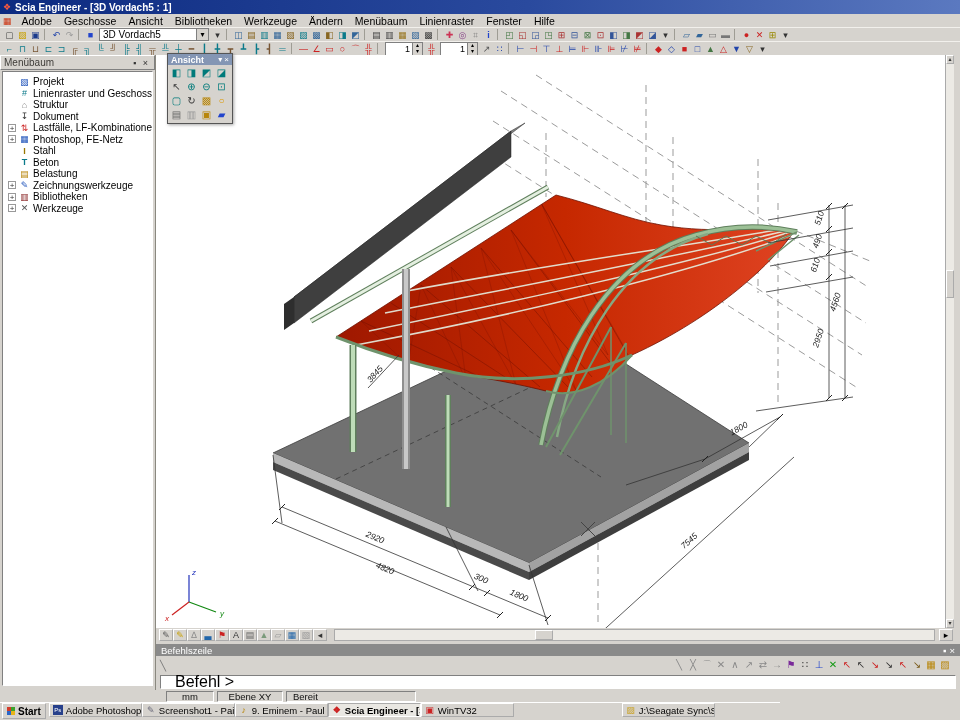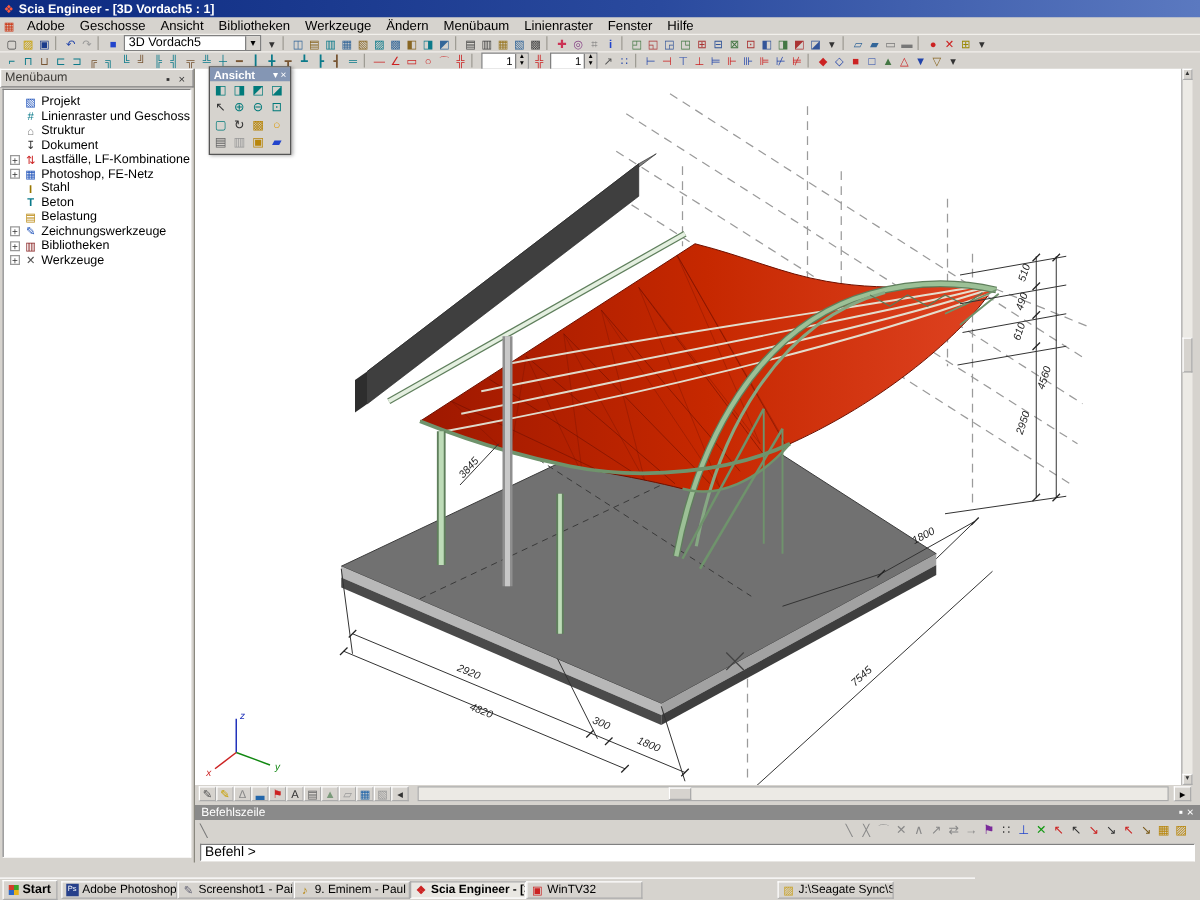--- a/index.html
+++ b/index.html
@@ -54,27 +54,27 @@
   .htrack{flex:1;height:10px;background:#eceae5;border:1px solid #aaa;position:relative;margin:0 3px 0 6px;}
   .hthumb{position:absolute;left:200px;top:0;width:16px;height:8px;background:#d6d3ce;border:1px outset #fff;}
   
   .cmd-header{position:absolute;left:156px;top:644px;width:804px;height:12px;background:#8a8a8a;color:#fff;font-size:9.5px;display:flex;align-items:center;gap:3px;padding:0 5px;box-sizing:border-box;}
   .cmd-header .sp{flex:1;}
   .cmd-tools{position:absolute;left:156px;top:656px;width:804px;height:18px;background:#d6d3ce;display:flex;align-items:center;padding:0 8px 0 4px;box-sizing:border-box;}
   .cmd-tools .pointer{font-size:10px;color:#777;}
   .cmd-tools .sp{flex:1;}
   .cmd-tools .cell{width:14px;height:13px;font-size:10px;}
   .cmd-input-row{position:absolute;left:156px;top:674px;width:804px;height:16px;background:#d6d3ce;display:flex;align-items:center;padding:1px 4px;box-sizing:border-box;}
-  .cmd-input{flex:1;height:12px;background:#fff;border:1px solid;border-color:#808080 #fff #fff #808080;font-size:11px;display:flex;align-items:center;padding-left:3px;}
+  .cmd-input{flex:1;height:12px;background:#fff;border:1px solid;border-color:#808080 #fff #fff #808080;font-size:16px;display:flex;align-items:center;padding-left:14px;}
   
   .statusbar{position:absolute;left:0;top:690px;width:960px;height:12px;background:#d6d3ce;display:flex;align-items:center;gap:3px;padding-left:166px;box-sizing:border-box;font-size:9.5px;color:#111;}
   .spanel{height:11px;border:1px solid;border-color:#808080 #fff #fff #808080;display:flex;align-items:center;justify-content:center;box-sizing:border-box;}
   .spanel.mm{width:48px;} .spanel.plane{width:66px;} .spanel.state{width:130px;justify-content:flex-start;padding-left:6px;}
   
-  .taskbar{position:absolute;left:0;top:702px;width:780px;height:18px;background:#d6d3ce;border-top:1px solid #fff;display:flex;align-items:center;gap:3px;padding:0 2px;box-sizing:border-box;}
+  .taskbar{position:absolute;left:0;top:702px;width:780px;height:18px;background:#d6d3ce;border-top:1px solid #fff;display:flex;align-items:flex-start;gap:3px;padding:0 2px;box-sizing:border-box;}
   .start-btn{height:14px;border:1px outset #fff;background:#d6d3ce;display:flex;align-items:center;gap:3px;padding:0 4px;font-size:10px;font-weight:bold;flex:none;}
   .flag{width:8px;height:8px;background-image:linear-gradient(90deg,#d33c2a 50%,#3aa32a 50%),linear-gradient(90deg,#2a66c8 50%,#e8b419 50%);background-size:100% 50%;background-position:0 0,0 100%;background-repeat:no-repeat;}
   .task-btn{width:93px;height:14px;border:1px outset #fff;background:#d6d3ce;display:flex;align-items:center;gap:3px;padding:0 3px;font-size:9.5px;white-space:nowrap;overflow:hidden;flex:none;box-sizing:border-box;}
   .task-btn.active{border-style:inset;background:#e9e7e2;font-weight:bold;}
   .task-btn.gap{margin-left:108px;}
   .task-ic{display:inline-flex;align-items:center;justify-content:center;width:10px;height:10px;font-size:9px;flex:none;}
   
   .dash{stroke:#9b9b9b;stroke-width:1;stroke-dasharray:7 5;fill:none;}
   .dashdark{stroke:#3a3a3a;stroke-width:.8;stroke-dasharray:5 4;fill:none;}
   .dim{stroke:#333;stroke-width:.8;fill:none;}
@@ -581,20 +581,25 @@
         <span class="cell" style="color:#cc2222">↖</span>
         <span class="cell" style="color:#7a5a1a">↘</span>
         <span class="cell" style="color:#b8860b">▦</span>
         <span class="cell" style="color:#b8860b">▨</span>
       </span>
   </div>
   <div class="cmd-input-row">
     <div class="cmd-input">Befehl &gt;</div>
   </div>
 
+  <div class="statusbar">
+    <span class="spanel mm">mm</span>
+    <span class="spanel plane">Ebene XY</span>
+    <span class="spanel state">Bereit</span>
+  </div>
 
   <div class="taskbar">
     <span class="start-btn">
       <span class="flag"></span>
       <span>Start</span>
     </span>
     <span class="rpt">
 
         <span class="task-btn">
           <span class="task-ic" style="background:#27408b;color:#fff;font-size:6px">Ps</span>

